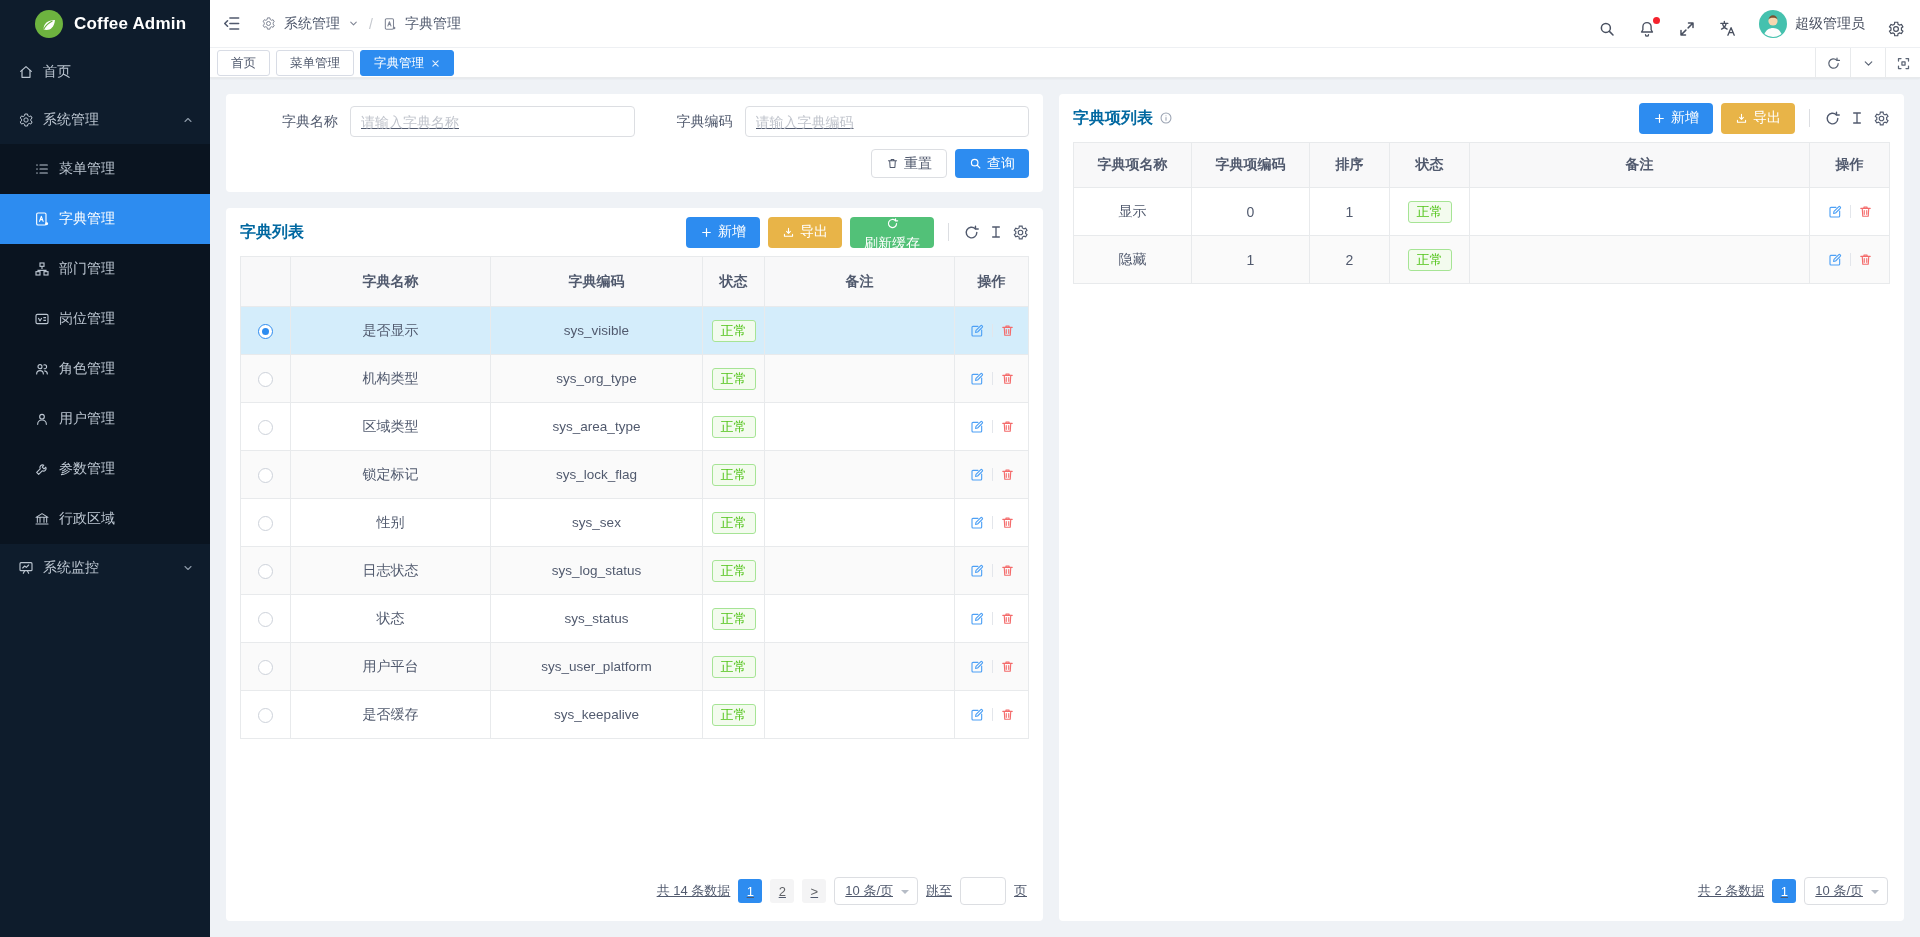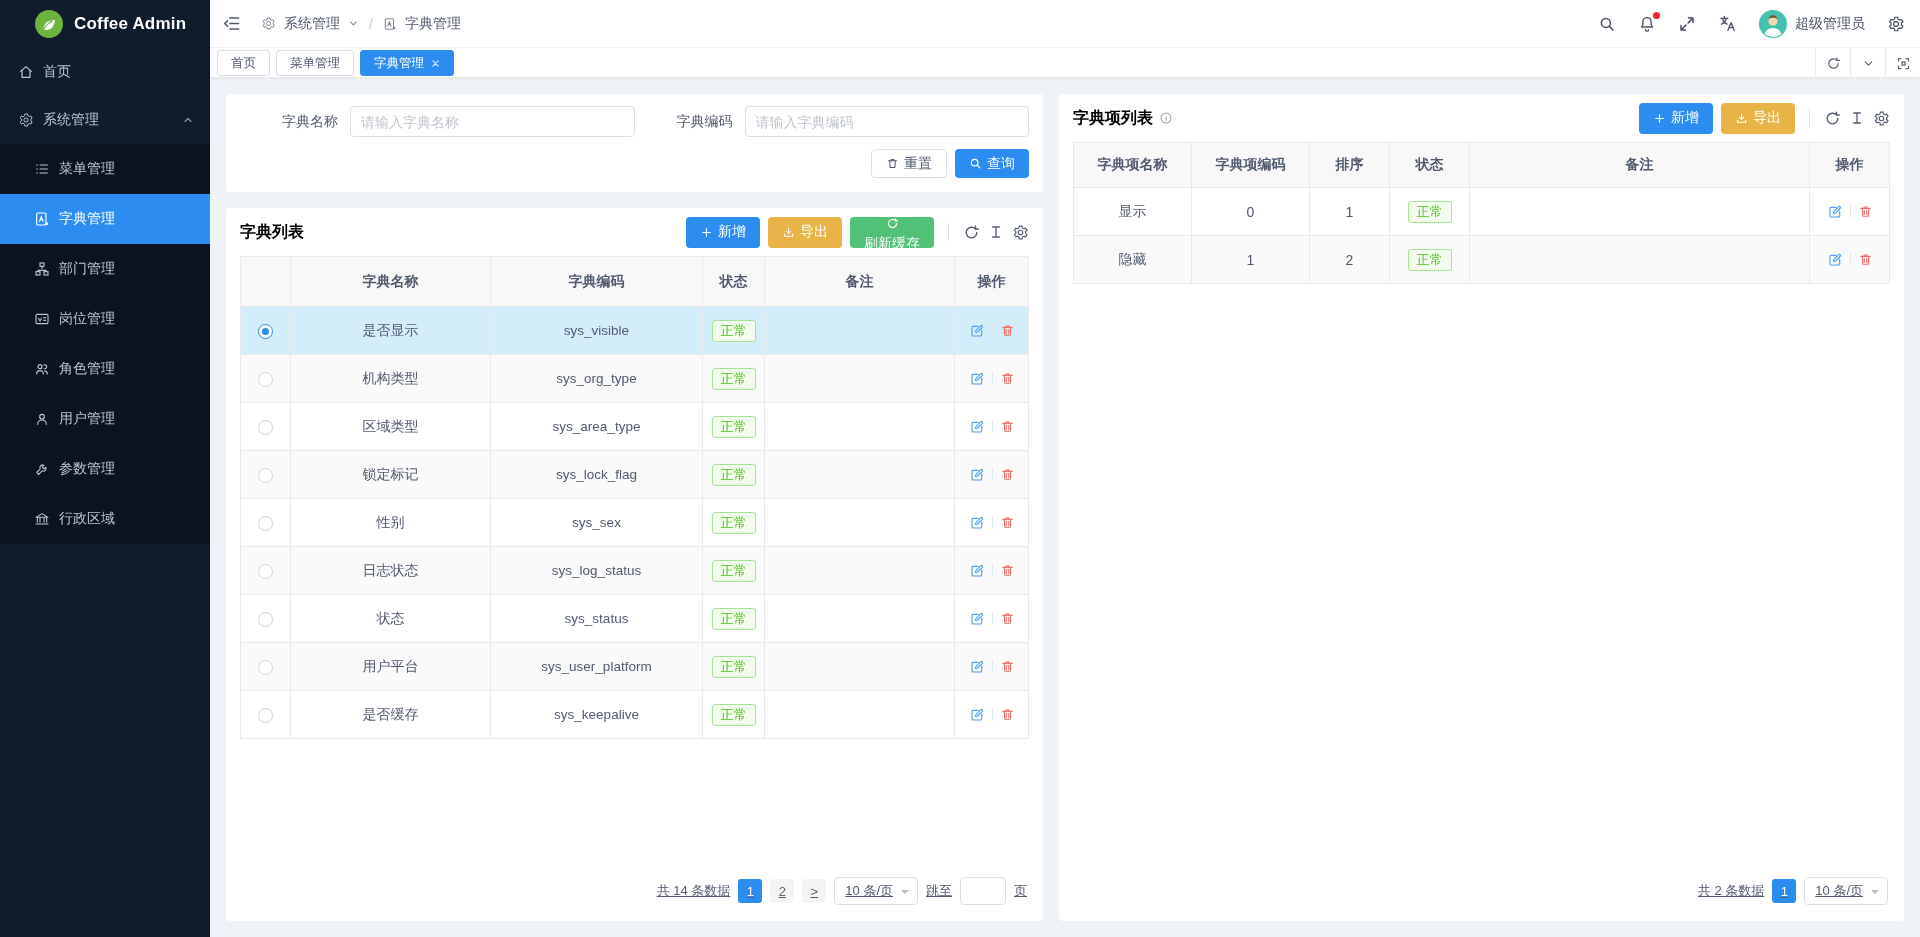--- a/index.html
+++ b/index.html
@@ -21,21 +21,21 @@
   .menu-item .chev { margin-left:auto; color:#8c99a8; }
 
   
   .main { flex:1; display:flex; flex-direction:column; min-width:0; }
 
   .topbar { height:48px; background:#fff; display:flex; align-items:center;
     padding:0 15px 0 12px; border-bottom:1px solid #eef0f3; flex-shrink:0; }
   .crumb { display:flex; align-items:center; gap:8px; font-size:14px; color:#515a6e; }
   .crumb .dim { color:#808695; }
   .crumb .sep { color:#c5c8ce; padding:0 2px; }
-  .top-right { margin-left:auto; display:flex; align-items:center; gap:22px; color:#495060; }
+  .top-right { margin-left:auto; display:flex; align-items:flex-end; gap:22px; color:#495060; }
   .top-icon { cursor:pointer; display:flex; }
   .bell-wrap { position:relative; }
   .bell-dot { position:absolute; top:-3px; right:-4px; width:7px; height:7px; border-radius:50%; background:#f5222d; }
   .user { display:flex; align-items:center; gap:8px; cursor:pointer; }
   .username { font-size:14px; color:#495060; }
 
   .tabbar { height:30px; background:#fff; display:flex; align-items:flex-start; padding-left:7px;
     border-bottom:1px solid #e8eaec; box-shadow:0 1px 2px rgba(0,0,0,.05); flex-shrink:0; position:relative; z-index:2; }
   .tab { height:26px; margin-top:2px; margin-right:6px; display:inline-flex; align-items:center; gap:7px;
     padding:0 13px; border:1px solid #d8dce5; border-radius:3px; background:#fff; color:#515a6e;
@@ -49,37 +49,37 @@
   .left-col { width:817px; flex-shrink:0; display:flex; flex-direction:column; gap:16px; }
   .right-col { flex:1; display:flex; min-width:0; }
   .card { background:#fff; border-radius:4px; }
 
   
   .search-card { padding:12px 14px 14px; flex-shrink:0; }
   .form-row { display:flex; }
   .form-item { width:50%; display:flex; align-items:center; }
   .form-item label { width:110px; text-align:right; padding-right:12px; color:#515a6e; font-size:14px; flex-shrink:0; }
   .form-item input { flex:1; height:31px; border:1px solid #dcdee2; border-radius:4px; padding:0 10px;
-    font-size:14px; color:#515a6e; outline:none; min-width:0; }
+    font-size:14px; color:#515a6e; outline:none; min-width:0;text-decoration:underline; }
   .form-item input::placeholder { color:#c0c4cc; }
   .form-actions { display:flex; justify-content:flex-end; gap:8px; margin-top:12px; }
 
   
   .btn { height:29px; display:inline-flex; align-items:center; gap:5px; padding:0 14px; border-radius:4px;
     color:#fff; font-size:14px; border:none; cursor:pointer; font-family:inherit; }
   .btn.tall { height:31px; }
   .btn.primary { background:var(--primary,#2d8cf0); }
   .btn.warning { background:var(--warning,#e8b448); }
   .btn.success { background:var(--success,#52c178);flex-direction:column; }
   .btn.plain { background:#fff; border:1px solid #dcdee2; color:#515a6e; }
 
   
   .table-card { flex:1; display:flex; flex-direction:column; padding:0 14px; overflow:hidden; min-width:0; }
   .card-head { height:48px; display:flex; align-items:center; flex-shrink:0; gap:8px; }
-  .card-title { font-size:16px; font-weight:600; color:#000000; display:flex; align-items:center; gap:6px; }
+  .card-title { font-size:16px; font-weight:600; color:#0369a1; display:flex; align-items:center; gap:6px; }
   .info-ic { color:#9aa3b2; }
   .head-actions { margin-left:auto; display:flex; align-items:center; gap:8px;padding-left:40px; }
   .head-divider { width:1px; height:18px; background:#dcdee2; margin:0 6px; }
   .tool-icon { color:#515a6e; display:flex; cursor:pointer; }
 
   table { width:100%; border-collapse:collapse; table-layout:fixed; font-size:14px; color:#515a6e; }
   th,td { border:1px solid #e8eaec; text-align:center; padding:0 4px; overflow:hidden; white-space:nowrap; }
   th { background:#f8f8f9; height:50px; font-weight:600; color:#515a6e; }
   .tbl-right th { height:45px; }
   td { height:48px; }
@@ -222,20 +222,34 @@
       <div class="menu-item">
         <span class="mi">
           <svg width="16" height="16" viewBox="0 0 24 24" fill="none" stroke="currentColor" stroke-width="1.6" stroke-linecap="round" stroke-linejoin="round">
               <path d="M3 9.5L12 4l9 5.5H3zM5 9.5V17M9 9.5V17M15 9.5V17M19 9.5V17M3 19.5h18"></path>
             </svg>
         </span>
         <span>行政区域</span>
       </div>
     </div>
 
+    <div class="menu-item">
+      <span class="mi">
+        <svg width="16" height="16" viewBox="0 0 24 24" fill="none" stroke="currentColor" stroke-width="1.7" stroke-linecap="round" stroke-linejoin="round">
+            <rect x="3" y="4" width="18" height="12" rx="1.5"></rect>
+            <path d="M7 12l3-3 2.5 2L16 7.5M10 16l-2 4M14 16l2 4"></path>
+          </svg>
+      </span>
+      <span>系统监控</span>
+      <span class="chev">
+        <svg width="12" height="12" viewBox="0 0 24 24" fill="none" stroke="currentColor" stroke-width="2.2" stroke-linecap="round" stroke-linejoin="round">
+            <path d="M6 9l6 6 6-6"></path>
+          </svg>
+      </span>
+    </div>
   </aside>
 
   <div class="main">
 
     <div class="topbar">
       <div class="crumb">
         <span class="top-icon">
           <svg width="19" height="19" viewBox="0 0 24 24" fill="none" stroke="currentColor" stroke-width="2" stroke-linecap="round" stroke-linejoin="round">
               <path d="M10 5h11M10 12h11M10 19h11M7 8.5L3.5 12 7 15.5"></path>
             </svg>

